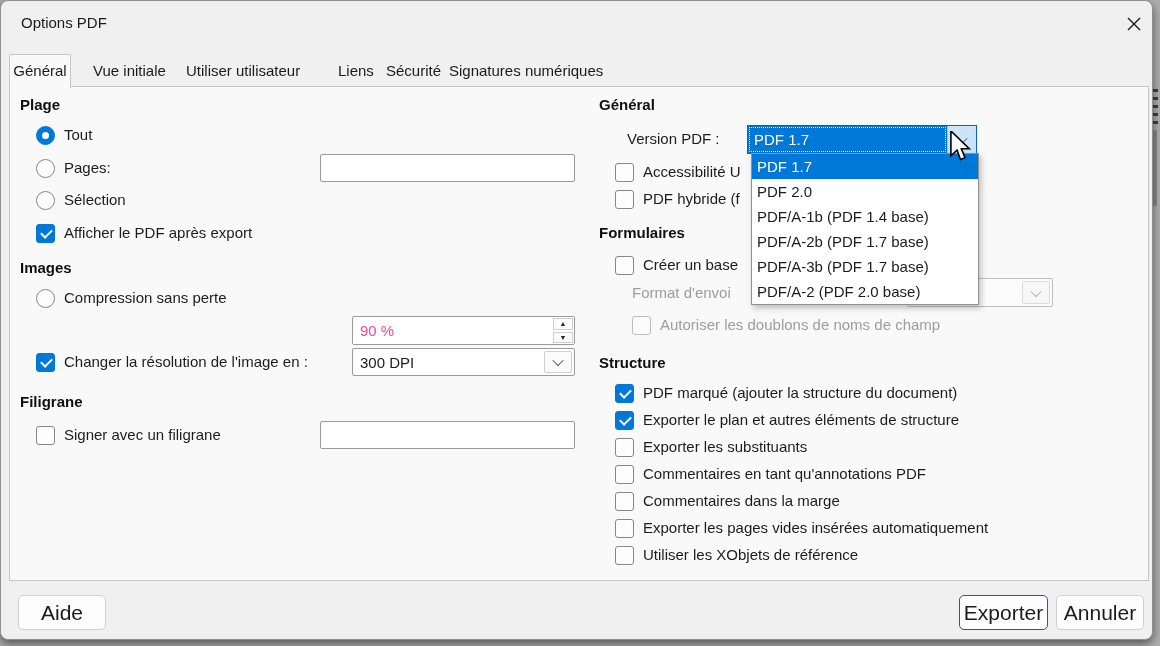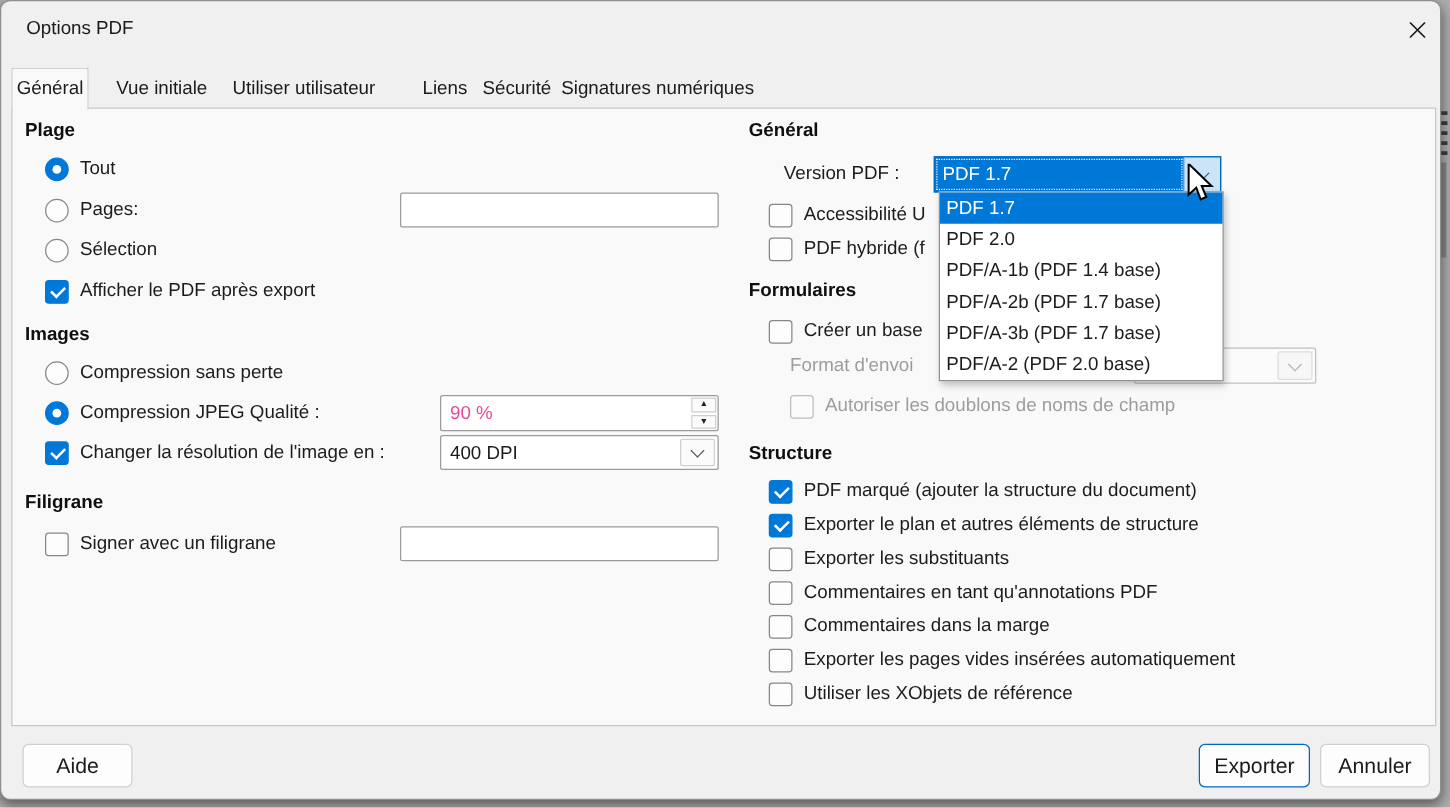--- a/index.html
+++ b/index.html
@@ -87,21 +87,21 @@
 
   
   .popup { position:absolute; left:741px; top:66px; width:228px; background:#fff;
            border:1px solid #919191; z-index:30; box-shadow:2px 3px 6px rgba(0,0,0,.25); }
   .popup .item { height:25px; line-height:25px; font-size:15px; padding-left:5px;
            color:#1c1c1c; white-space:nowrap; overflow:hidden; }
   .popup .item.selhl { background:var(--accent); color:#fff; }
 
   
   .btn { position:absolute; top:594px; height:35px; background:#fdfdfd; border:1px solid #d0d0d0;
-         border-radius:5px; font-size:17px; color:#1b1b1b;
+         border-radius:5px; font-size:21px; color:#1b1b1b;
          display:flex; align-items:center; justify-content:center; }
   .btn.primary { border:1px solid #0067c0; }
 
   
   .cursor { position:absolute; left:948px; top:130px; z-index:40; }
 
   
   .bg-dash { position:absolute; width:7px; height:3px; background:#3e3e3e; left:1151px; }
   .bg-scroll { position:absolute; left:1151px; width:6px; background:#8a8a8a; }
 </style>
@@ -163,38 +163,34 @@
       <span>Afficher le PDF après export</span>
     </div>
 
     <div class="h" style="left:10px; top:172px">Images</div>
 
     <div class="row" style="left:26px; top:202px">
       <span class="rb"></span>
       <span>Compression sans perte</span>
     </div>
 
-    <div class="row" style="left:26px; top:234px">
-      <span class="rb sel"></span>
-      <span>Compression JPEG Qualité :</span>
-    </div>
     <div class="spin" style="left:342px; top:229px; width:223px; height:29px">
       <span class="val">90 %</span>
       <span class="spinbtns">
         <span class="spinbtn">▲</span>
         <span class="spinbtn">▼</span>
       </span>
     </div>
 
     <div class="row" style="left:26px; top:266px">
       <span class="cb checked"></span>
       <span>Changer la résolution de l'image en :</span>
     </div>
     <div class="combo" style="left:342px; top:261px; width:223px; height:28px">
-      <span class="val">400 DPI</span>
+      <span class="val">300 DPI</span>
       <span class="combobtn">
           <span class="chev"></span>
         </span>
     </div>
 
     <div class="h" style="left:10px; top:306px">Filigrane</div>
 
     <div class="row" style="left:26px; top:339px">
       <span class="cb"></span>
       <span>Signer avec un filigrane</span>

